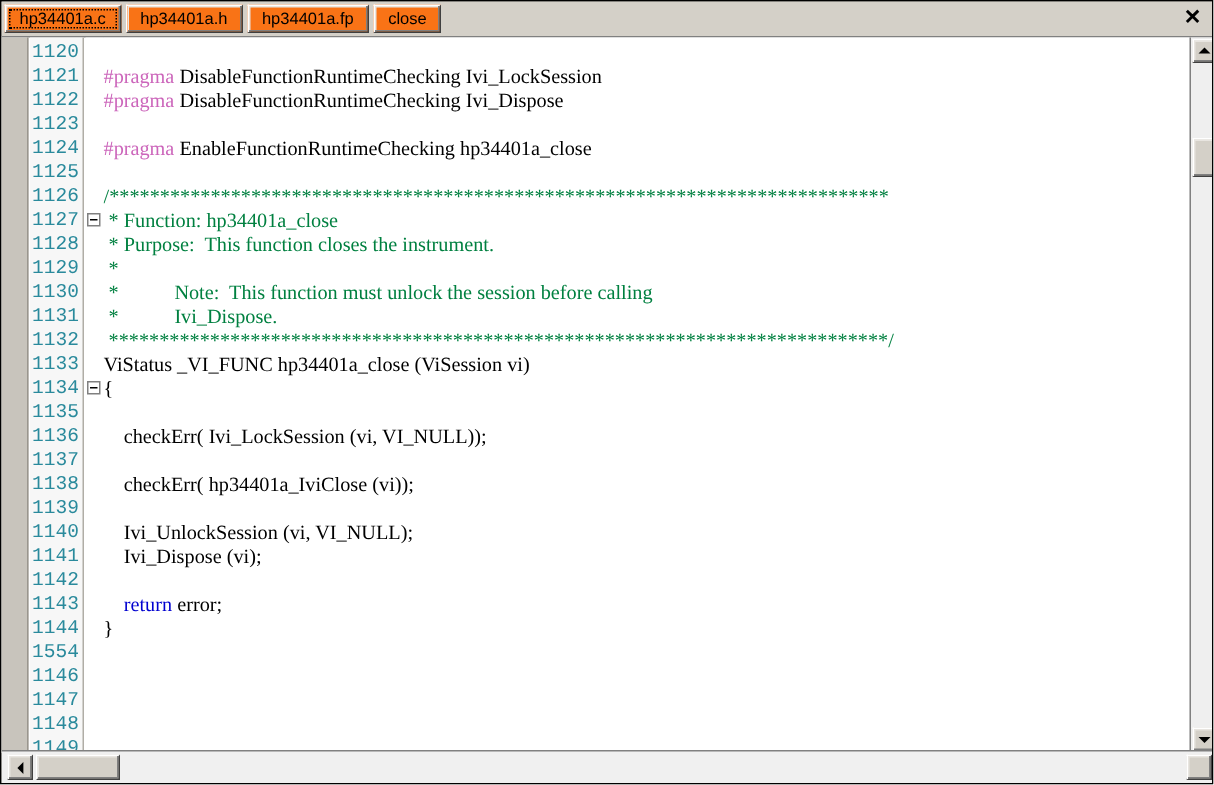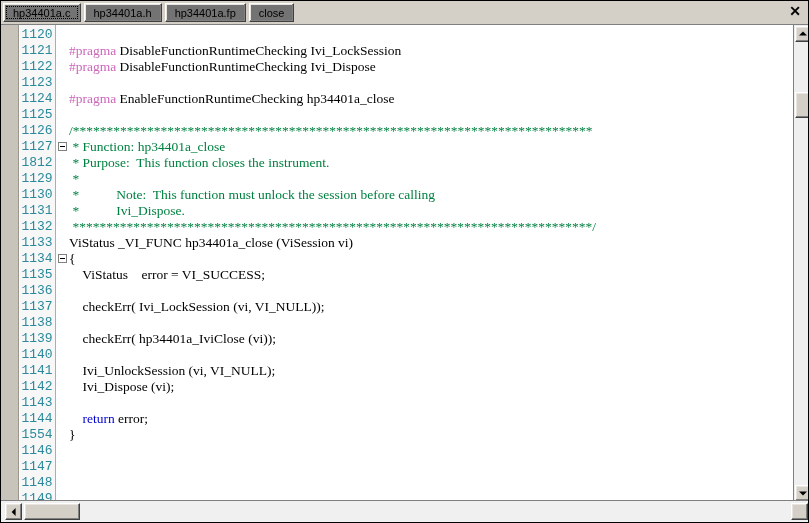--- a/index.html
+++ b/index.html
@@ -34,21 +34,21 @@
     padding: 2px 0 0 2px;
   }
   .tab {
     height: 19px;
     line-height: 19px;
     margin-right: 3px;
     padding: 0 9px;
     font-family: "Liberation Sans", sans-serif;
     font-size: 11px;
     color: #000000;
-    background: #737373;
+    background: #f97316;
     border: 1px solid;
     border-color: #ffffff #404040 #404040 #ffffff;
     box-shadow: inset -1px -1px 0 #808080, inset 1px 1px 0 #e8e5e0;
     white-space: nowrap;
     cursor: default;
     box-sizing: border-box;
   }
   .tab.active {
     border-color: #ffffff #404040 #404040 #ffffff;
     outline: none;
@@ -302,21 +302,21 @@
 
     <div class="linenums" id="linenums-host">
         <div class="ln">1120</div>
         <div class="ln">1121</div>
         <div class="ln">1122</div>
         <div class="ln">1123</div>
         <div class="ln">1124</div>
         <div class="ln">1125</div>
         <div class="ln">1126</div>
         <div class="ln">1127</div>
-        <div class="ln">1812</div>
+        <div class="ln">1128</div>
         <div class="ln">1129</div>
         <div class="ln">1130</div>
         <div class="ln">1131</div>
         <div class="ln">1132</div>
         <div class="ln">1133</div>
         <div class="ln">1134</div>
         <div class="ln">1135</div>
         <div class="ln">1136</div>
         <div class="ln">1137</div>
         <div class="ln">1138</div>
@@ -379,21 +379,20 @@
         <div class="cl">&nbsp;</div>
         <div class="cl"><span class="k-comment">/*****************************************************************************</span></div>
         <div class="cl"><span class="k-comment"> * Function: hp34401a_close</span></div>
         <div class="cl"><span class="k-comment"> * Purpose:  This function closes the instrument.</span></div>
         <div class="cl"><span class="k-comment"> *</span></div>
         <div class="cl"><span class="k-comment"> *           Note:  This function must unlock the session before calling</span></div>
         <div class="cl"><span class="k-comment"> *           Ivi_Dispose.</span></div>
         <div class="cl"><span class="k-comment"> *****************************************************************************/</span></div>
         <div class="cl"><span>ViStatus _VI_FUNC hp34401a_close (ViSession vi)</span></div>
         <div class="cl"><span>{</span></div>
-        <div class="cl"><span>    ViStatus    error = VI_SUCCESS;</span></div>
         <div class="cl">&nbsp;</div>
         <div class="cl"><span>    checkErr( Ivi_LockSession (vi, VI_NULL));</span></div>
         <div class="cl">&nbsp;</div>
         <div class="cl"><span>    checkErr( hp34401a_IviClose (vi));</span></div>
         <div class="cl">&nbsp;</div>
         <div class="cl"><span>    Ivi_UnlockSession (vi, VI_NULL);</span></div>
         <div class="cl"><span>    Ivi_Dispose (vi);</span></div>
         <div class="cl">&nbsp;</div>
         <div class="cl"><span>    </span><span class="k-keyword">return</span><span> error;</span></div>
         <div class="cl"><span>}</span></div>

